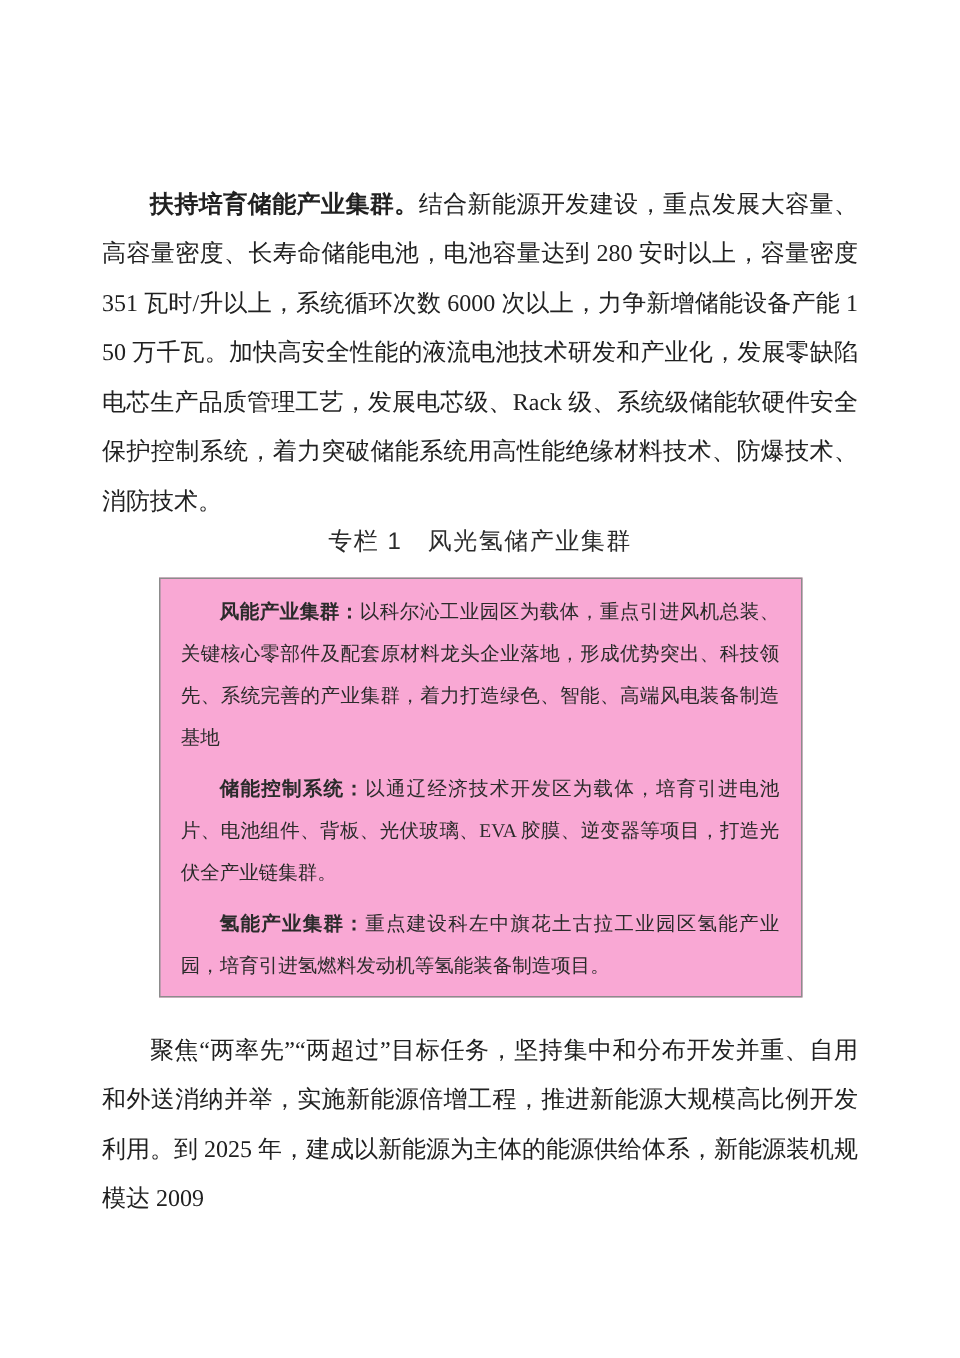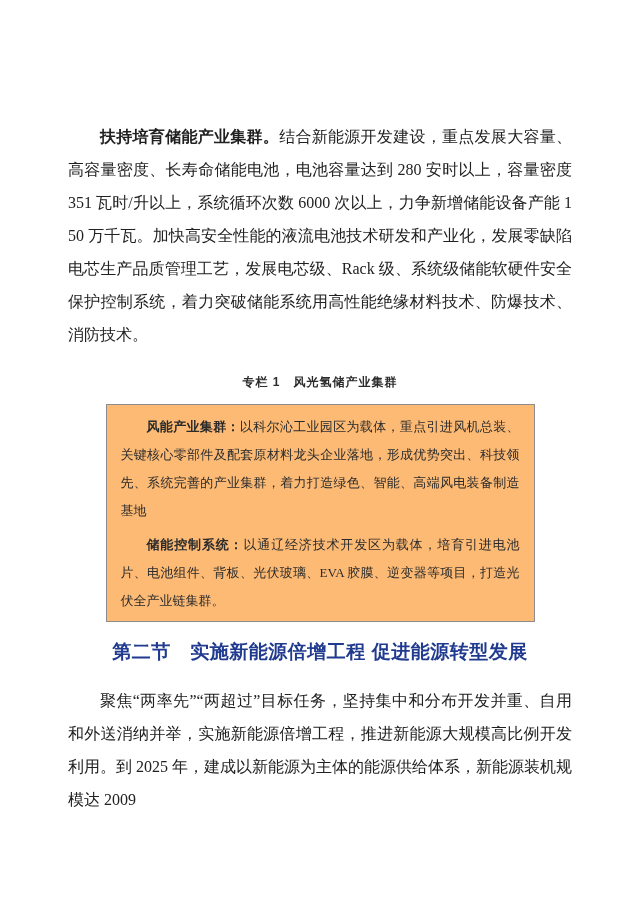--- a/index.html
+++ b/index.html
@@ -21,35 +21,35 @@
     line-height: 33px;
     text-align: justify;
     text-indent: 2em;
     word-break: break-all;
   }
   .lead {
     font-family: "Liberation Sans", "DejaVu Sans", sans-serif;
     font-weight: bold;
   }
   .box-title {
-    margin: 23px 0 0 0;
+    margin: 0 0 0 0;
     text-align: center;
     font-family: "Liberation Sans", "DejaVu Sans", sans-serif;
-    font-weight: bold;
-    font-size: 12px;
+    font-weight: normal;
+    font-size: 16px;
     color: #2b2b2b;
     letter-spacing: 1px;
   }
   .column-box {
     box-sizing: border-box;
     width: 429px;
     margin: 13px auto 0 auto;
     border: 1px solid #8c8c8c;
     padding: 8px 14px 4px 14px;
-    background: #fdba74;
+    background: #f9a8d4;
   }
   .box-item {
     margin: 0 0 6px 0;
     font-size: 13px;
     line-height: 28px;
     text-align: justify;
     text-indent: 2em;
     word-break: break-all;
     color: #2b2b2b;
   }
@@ -86,20 +86,22 @@
 
   <h3 class="box-title">专栏 1　风光氢储产业集群</h3>
 
   <div class="column-box">
     <p class="box-item">
       <span class="lead">风能产业集群：</span><span>以科尔沁工业园区为载体，重点引进风机总装、关键核心零部件及配套原材料龙头企业落地，形成优势突出、科技领先、系统完善的产业集群，着力打造绿色、智能、高端风电装备制造基地</span>
     </p>
     <p class="box-item">
       <span class="lead">储能控制系统：</span><span>以通辽经济技术开发区为载体，培育引进电池片、电池组件、背板、光伏玻璃、EVA 胶膜、逆变器等项目，打造光伏全产业链集群。</span>
     </p>
+    <p class="box-item">
+      <span class="lead">氢能产业集群：</span><span>重点建设科左中旗花土古拉工业园区氢能产业园，培育引进氢燃料发动机等氢能装备制造项目。</span>
+    </p>
   </div>
 
-  <h2 class="section-heading">第二节　实施新能源倍增工程 促进能源转型发展</h2>
 
   <p class="para closing">聚焦“两率先”“两超过”目标任务，坚持集中和分布开发并重、自用和外送消纳并举，实施新能源倍增工程，推进新能源大规模高比例开发利用。到 2025 年，建成以新能源为主体的能源供给体系，新能源装机规模达 2009</p>
 
 
 </div>
 
 </body></html>

